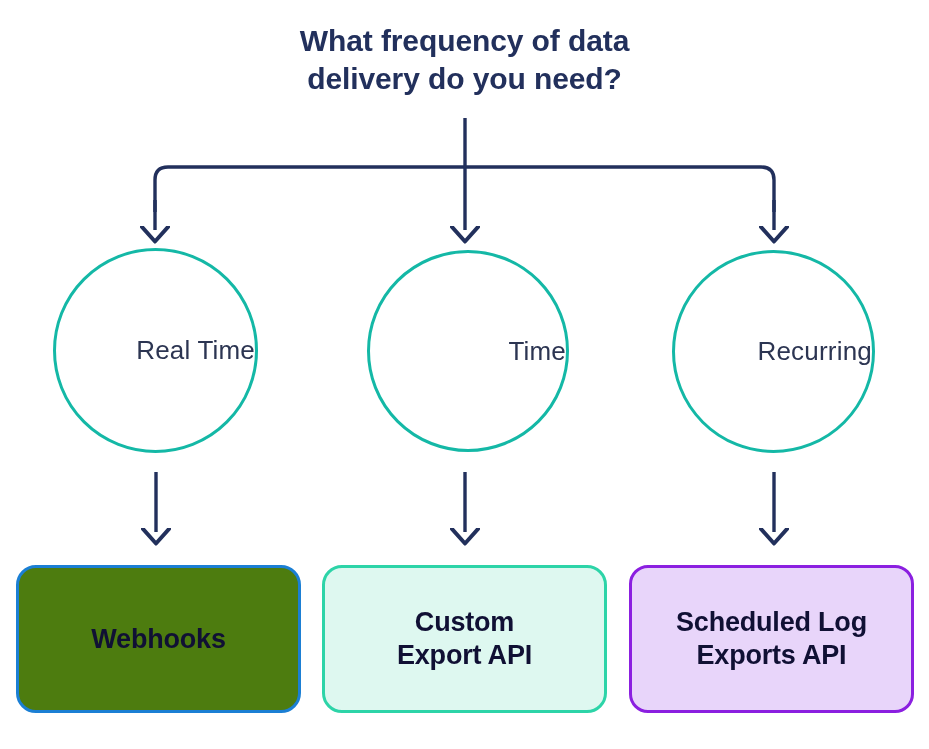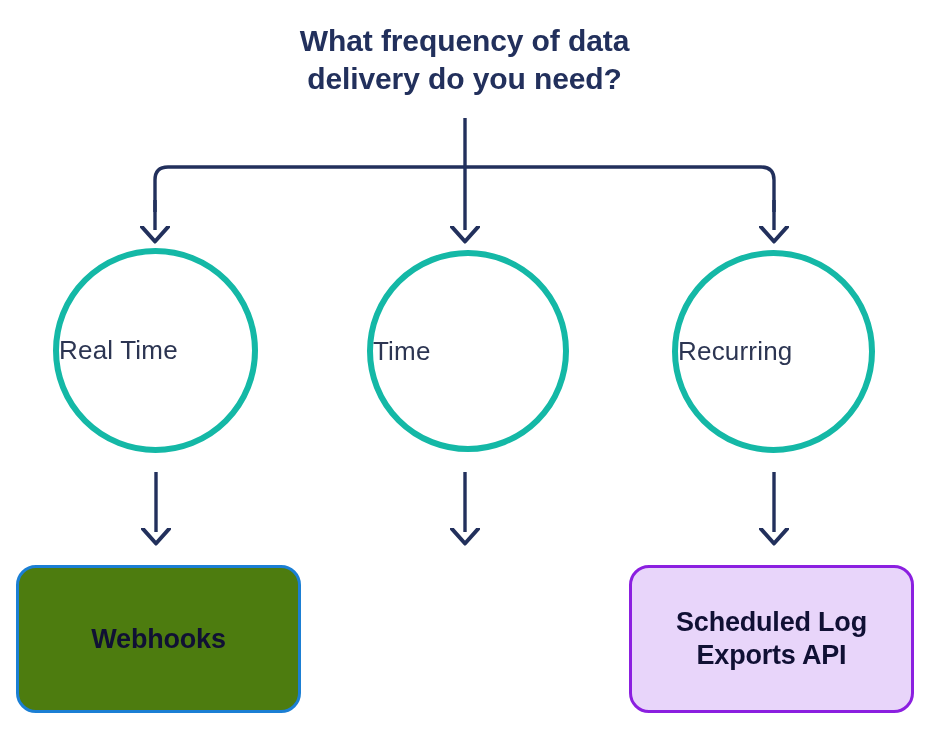--- a/index.html
+++ b/index.html
@@ -43,26 +43,26 @@
     top: 0;
     width: 929px;
     height: 749px;
     pointer-events: none;
   }
 
   
   .circle {
     position: absolute;
     border-radius: 50%;
-    border: 6px solid #14b8a6;
+    border: 3px solid #14b8a6;
     background: #ffffff;
     box-sizing: border-box;
     display: flex;
     align-items: center;
-    justify-content: flex-start;
+    justify-content: flex-end;
   }
   .circle-label {
     font-size: 26px;
     font-weight: 300;
     color: #2c3552;
     letter-spacing: 0.2px;
     text-align: center;
     line-height: 1.1;
   }
 
@@ -87,21 +87,21 @@
     font-weight: 700;
     line-height: 1.22;
     color: #101034;
     letter-spacing: -0.2px;
     white-space: pre-line;
     padding: 0 10px;
   }
 
   .outcome-1 { left: 16px;  top: 565px; width: 285px; height: 148px; }
   .outcome-2 { left: 322px; top: 565px; width: 285px; height: 148px; }
-  .outcome-3 { left: 629px; top: 565px; width: 285px; height: 148px; }
+  .outcome-3 { left: 629px; top: 565px; width: 285px; height: 148px; border-radius: 19px; }
 </style>
 </head>
 <body style="background: rgb(255, 255, 255);">
 
 <div id="canvas" style="background: rgb(255, 255, 255); padding-left: 32px;">
 
   <div class="title">What frequency of data
 delivery do you need?</div>
 
   <svg id="connectors" viewBox="0 0 929 749">
@@ -133,19 +133,23 @@
     <span class="circle-label">Time</span>
   </div>
   <div class="circle circle-3">
     <span class="circle-label">Recurring</span>
   </div>
 
   <div class="outcome outcome-1" style="border-color: rgb(27, 127, 212); background-color: #4d7c0f;">
     <span class="outcome-label">Webhooks</span>
   </div>
 
+  <div class="outcome outcome-2" style="border-color: rgb(45, 212, 168); background-color: rgb(222, 248, 240);">
+    <span class="outcome-label">Custom
+Export API</span>
+  </div>
 
   <div class="outcome outcome-3" style="border-color: rgb(139, 31, 224); background-color: rgb(232, 213, 250);">
     <span class="outcome-label">Scheduled Log
 Exports API</span>
   </div>
 
 </div>
 
 </body></html>

